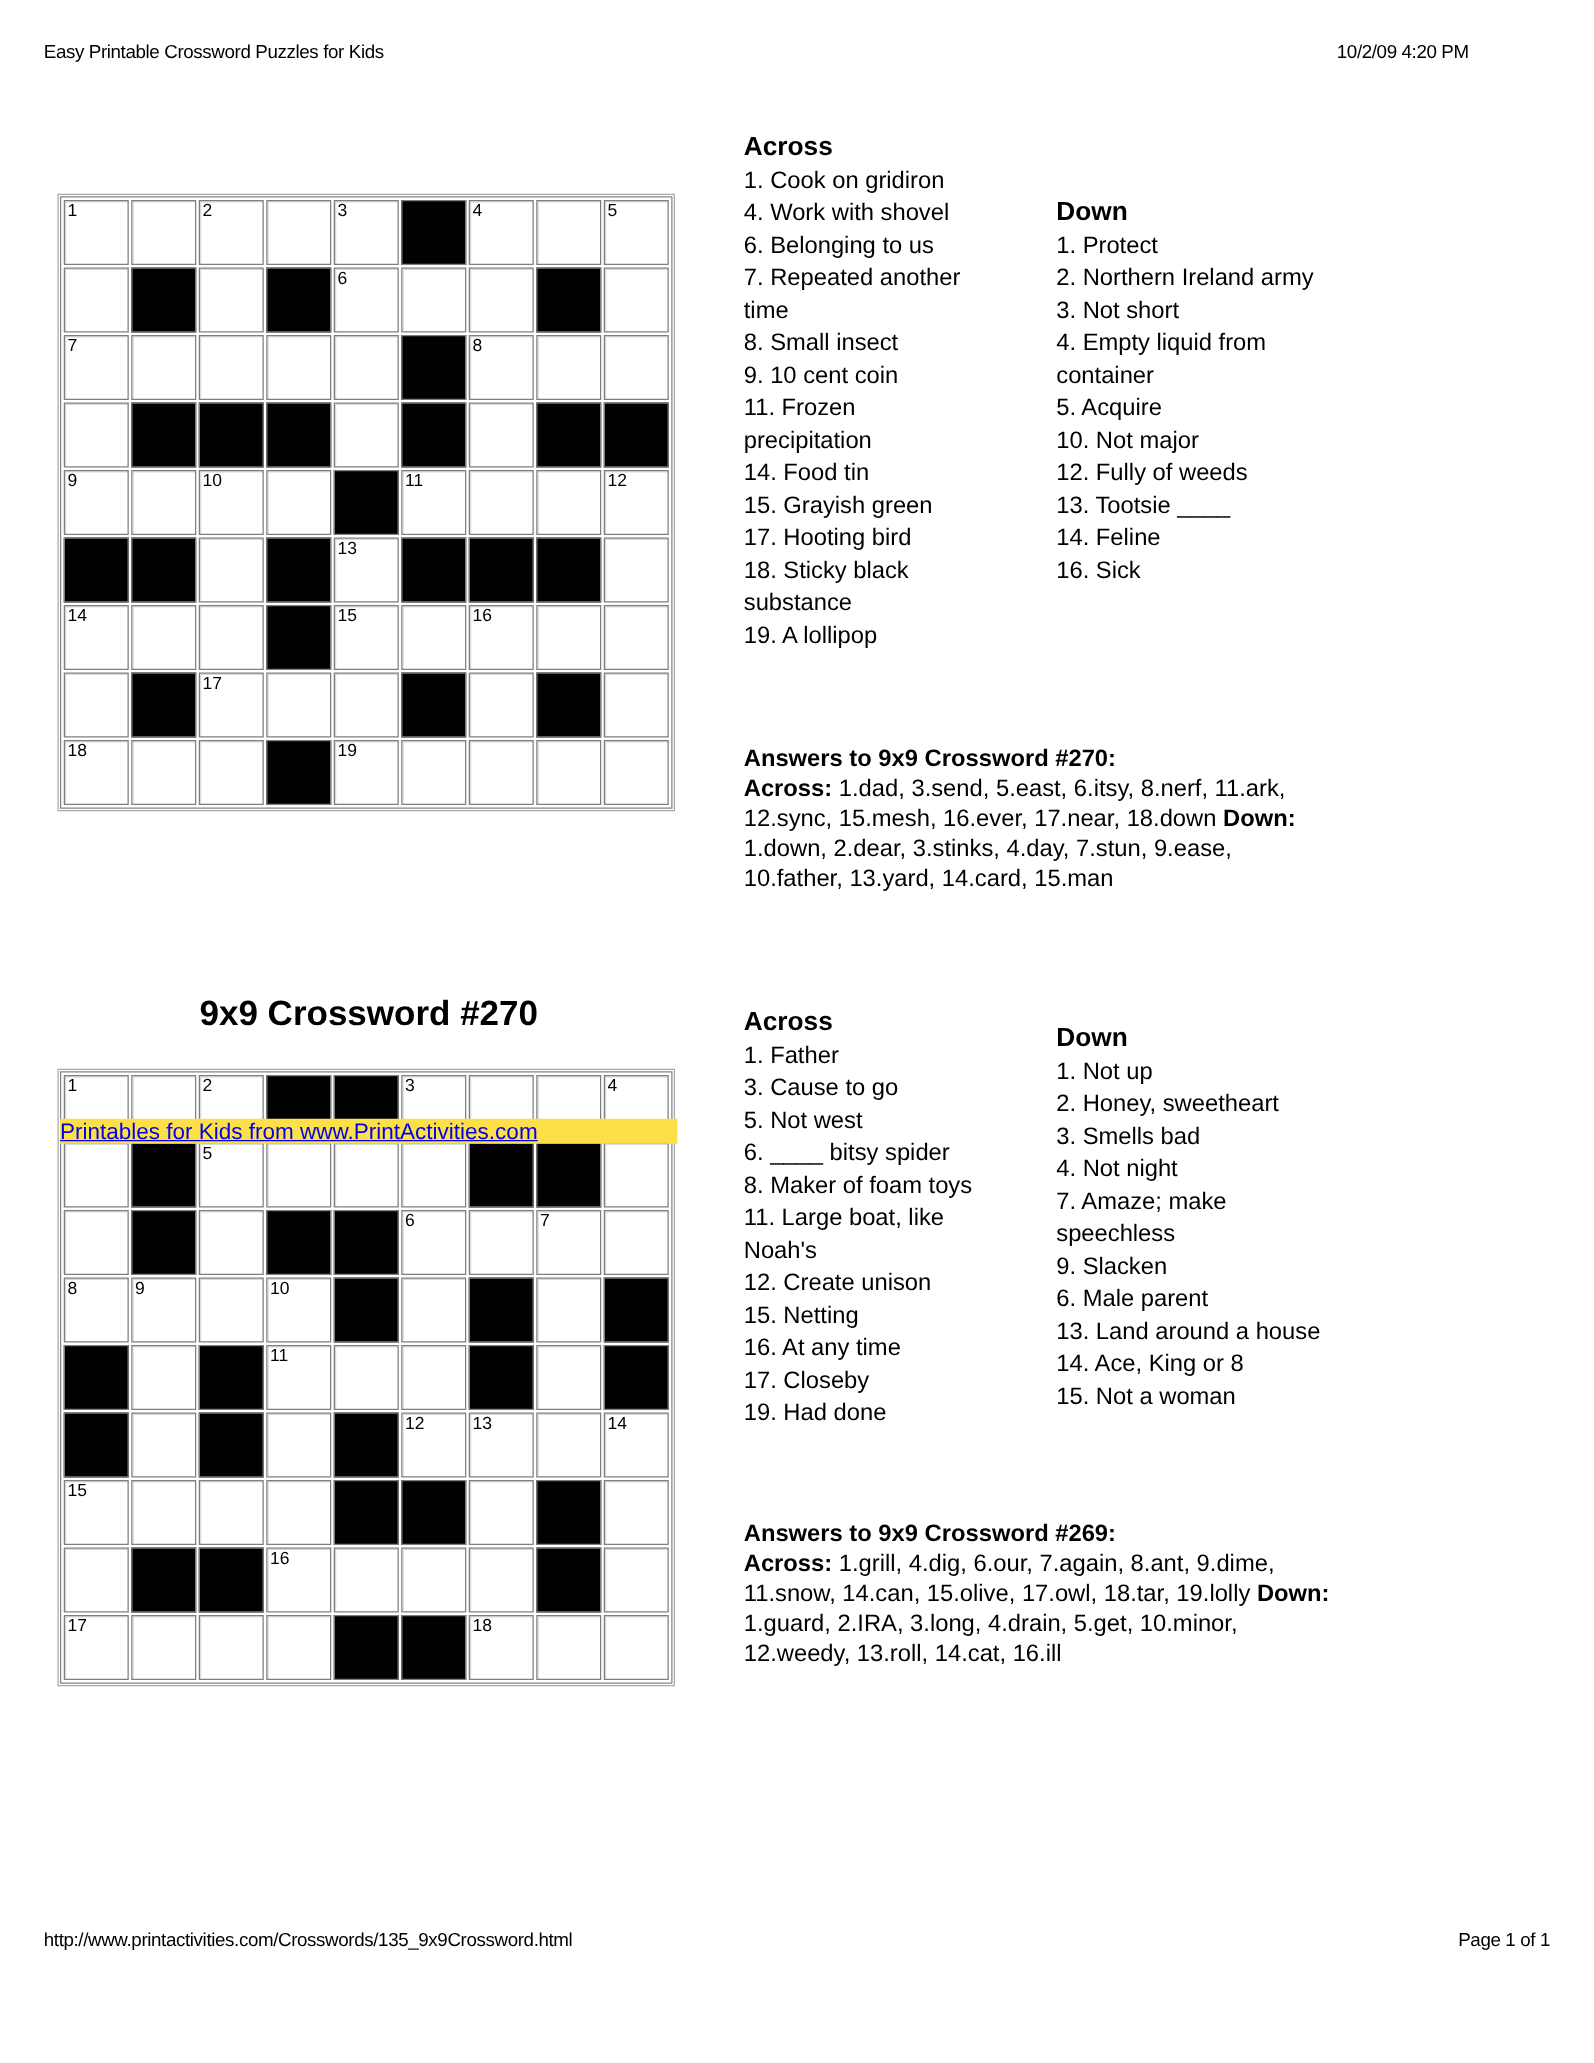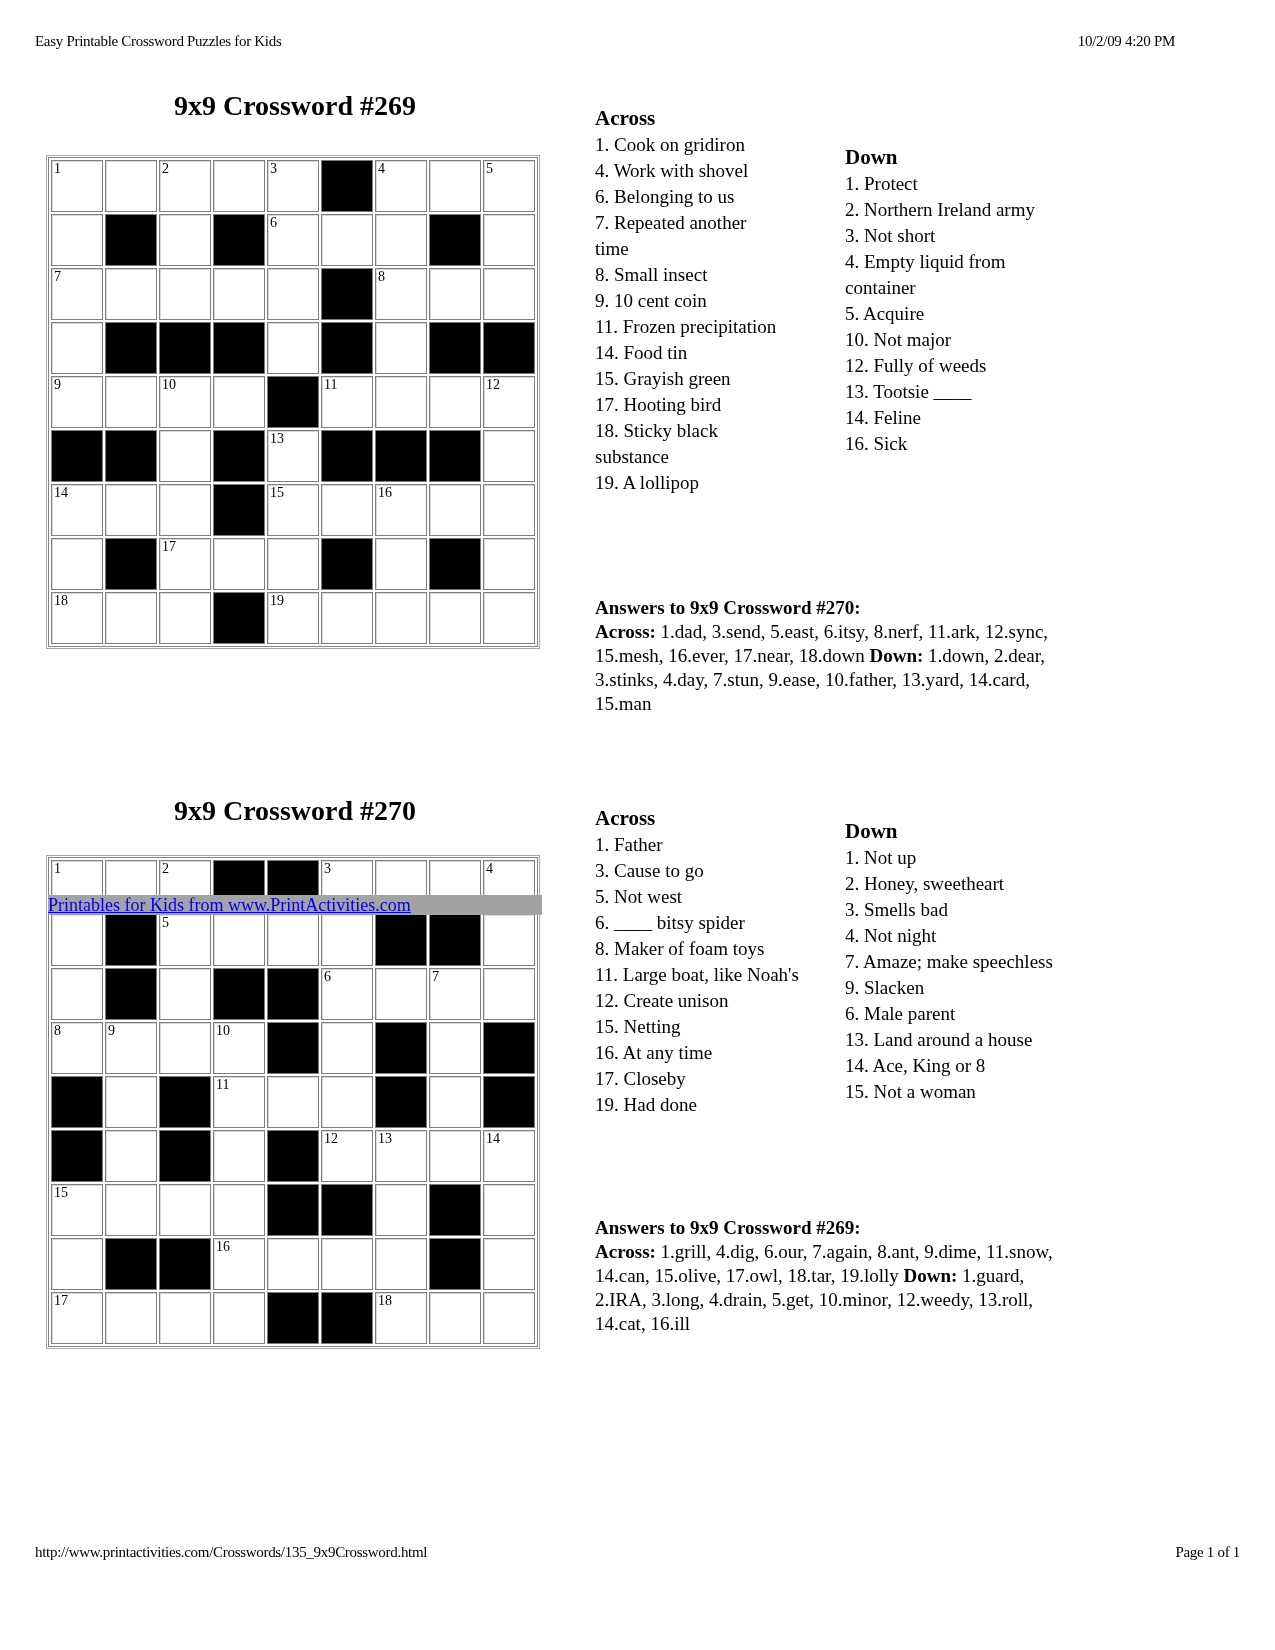--- a/index.html
+++ b/index.html
@@ -1,17 +1,17 @@
 <!DOCTYPE html>
 <html><head>
 <meta charset="utf-8">
 <style>
   html,body{margin:0;padding:0;background:#ffffff;}
   .page{position:relative;width:1275px;height:1650px;background:#ffffff;overflow:hidden;
-        font-family:Liberation Serif, serif;color:#000;}
+        font-family:Liberation Sans, sans-serif;color:#000;}
   
   .hdr-left{position:absolute;left:35px;top:33px;font-size:15px;letter-spacing:-0.3px;}
   .hdr-right{position:absolute;right:100px;top:33px;font-size:15px;letter-spacing:-0.3px;}
   .ftr-left{position:absolute;left:35px;top:1544px;font-size:15px;letter-spacing:-0.3px;}
   .ftr-right{position:absolute;right:35px;top:1544px;font-size:15px;letter-spacing:-0.3px;}
   
   .title{position:absolute;left:48px;width:494px;margin:0;text-align:center;
          font-size:28px;font-weight:bold;}
   .t1{top:90px;} .t2{top:795px;}
   
@@ -32,32 +32,31 @@
   .p1-across{width:188px;margin-right:62px;}
   .p1-down{width:228px;}
   .p2-across{width:205px;margin-right:45px;}
   .p2-down{width:212px;}
   
   .answers{position:absolute;left:595px;width:474px;font-size:19px;line-height:24px;}
   .a1{top:596px;} .a2{top:1216px;}
   .ans-head{font-weight:bold;}
   
   .overlay-link{position:absolute;left:48px;top:895px;z-index:5;width:494px;
-        background:#a3a3a3;font-size:18px;line-height:20px;
+        background:#fde047;font-size:18px;line-height:20px;
         color:#0000ee;text-decoration:underline;cursor:pointer;}
 </style>
 </head>
 <body>
 
 <div class="page">
 
   <div class="hdr-left">Easy Printable Crossword Puzzles for Kids</div>
   <div class="hdr-right">10/2/09 4:20 PM</div>
 
-  <h1 class="title t1">9x9 Crossword #269</h1>
   <div class="grid g1" id="grid-0">
       <div class="cell">
         <span class="cnum">1</span>
       </div>
       <div class="cell"></div>
       <div class="cell">
         <span class="cnum">2</span>
       </div>
       <div class="cell"></div>
       <div class="cell">

